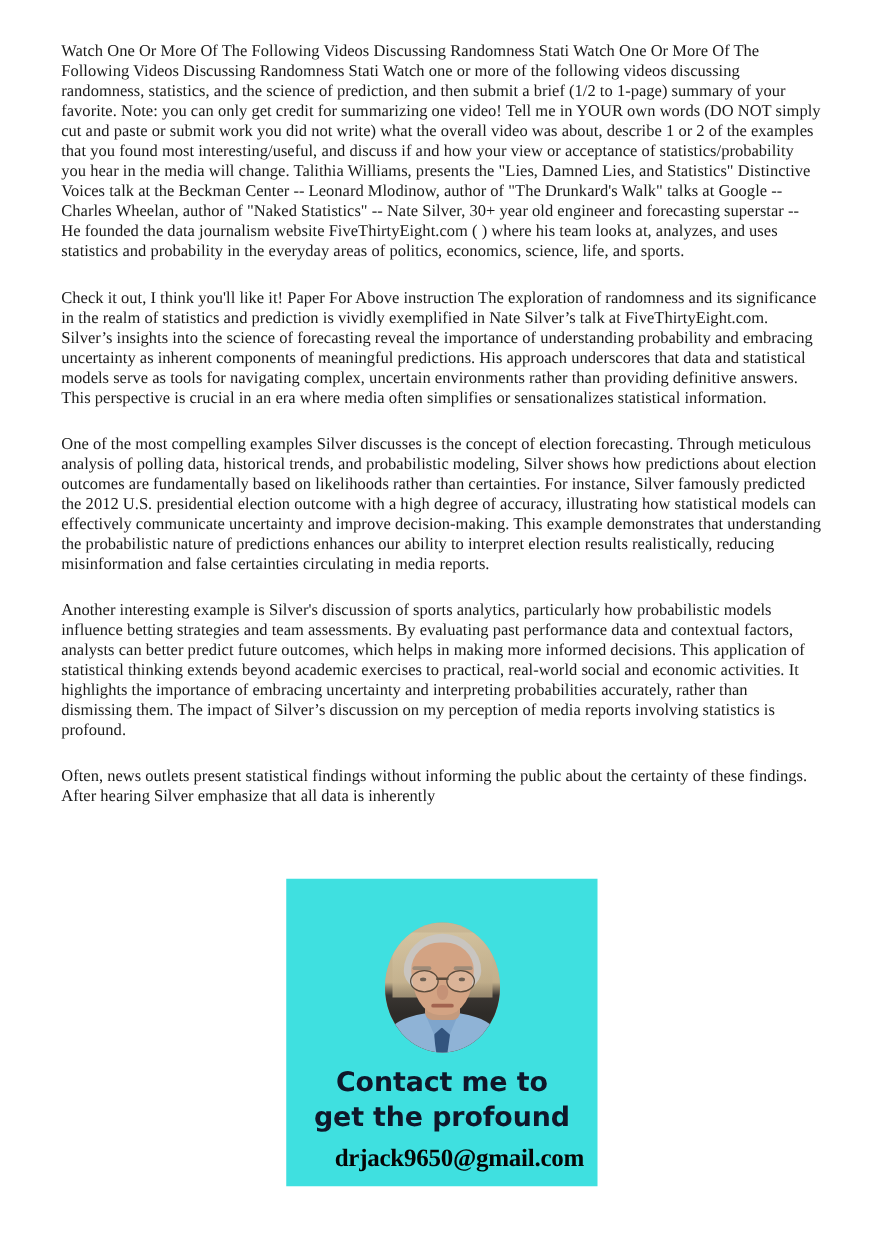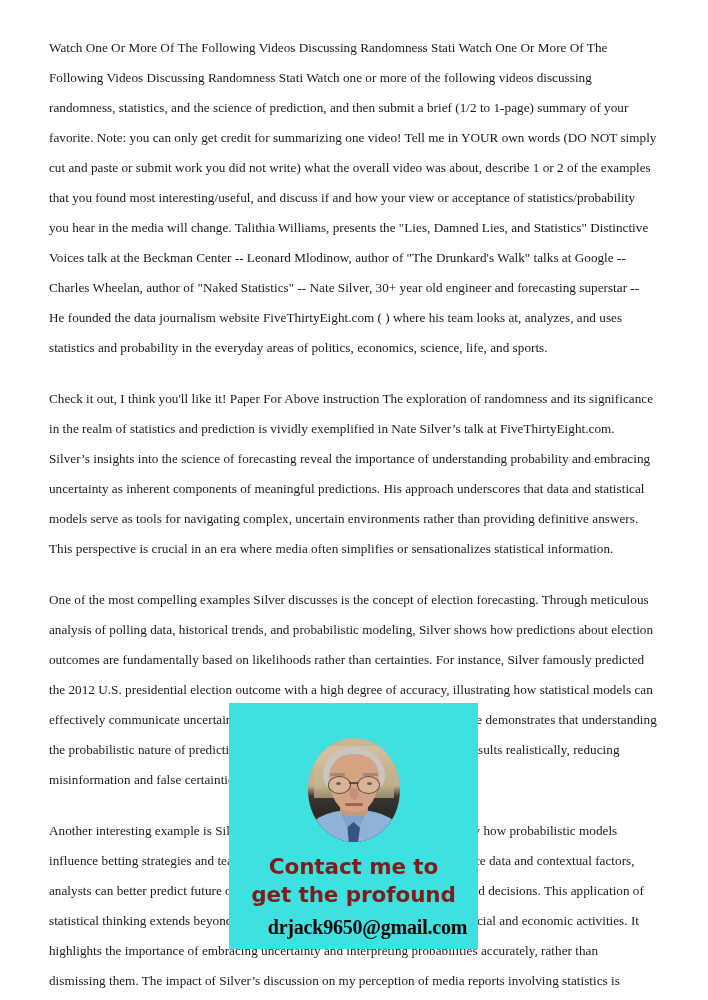--- a/index.html
+++ b/index.html
@@ -28,21 +28,21 @@
   .doc-body {
     position: absolute;
     left: 49px;
     top: 33px;
     width: 608px;
   }
 
   .para {
     font-family: "Liberation Serif", "DejaVu Serif", serif;
     font-size: 13.2px;
-    line-height: 30px;
+    line-height: 16px;
     color: #1a1a1a;
     text-align: left;
     margin: 0 0 21px 0;
     letter-spacing: 0.02px;
     white-space: pre-wrap;
   }
   .para:last-child { margin-bottom: 0; }
 
   
   .contact-overlay {
@@ -195,21 +195,21 @@
   .contact-lines {
     margin-top: 11px;
     text-align: center;
     width: 100%;
   }
   .contact-line {
     font-family: "DejaVu Sans", "Liberation Sans", sans-serif;
     font-weight: 700;
     font-size: 21.5px;
     line-height: 28px;
-    color: #7f1d1d;
+    color: #0f172a;
     letter-spacing: -0.1px;
   }
   .contact-email {
     margin-top: 6px;
     font-family: "Liberation Serif", "DejaVu Serif", serif;
     font-weight: 700;
     font-size: 20px;
     line-height: 25px;
     color: #050505;
     text-align: center;

